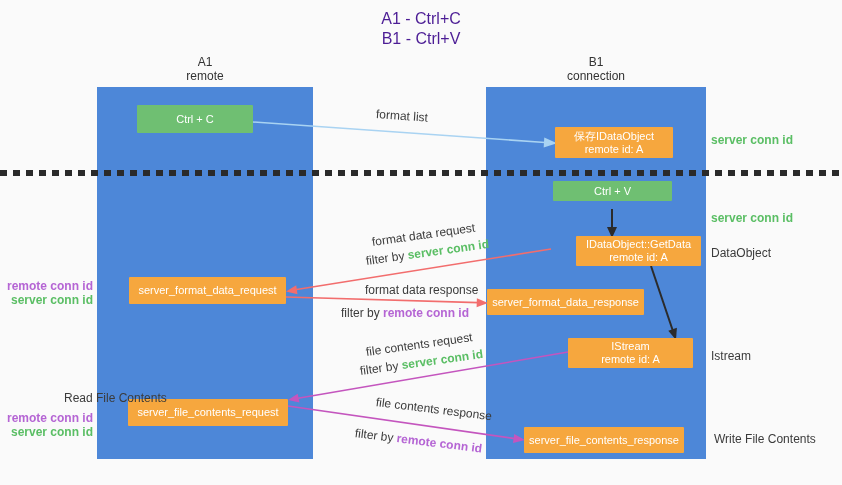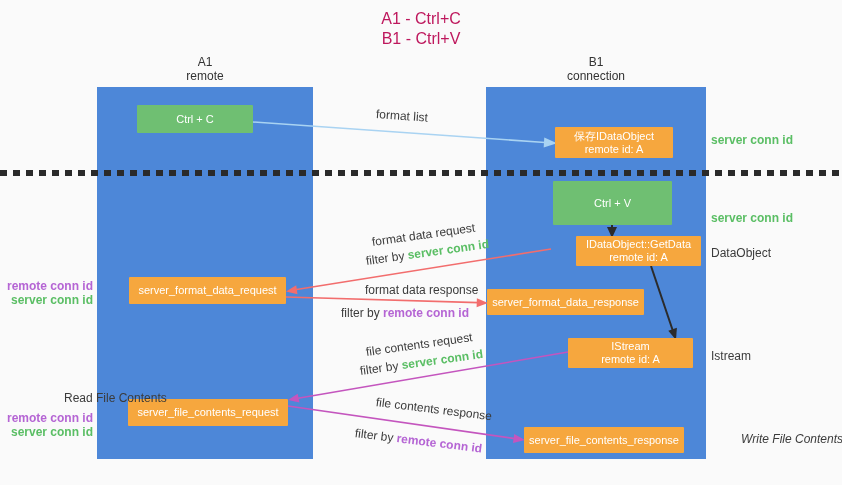--- a/index.html
+++ b/index.html
@@ -10,37 +10,37 @@
   }
   * { margin:0; padding:0; box-sizing:border-box; }
   html,body { width:842px; height:485px; }
   body {
     font-family:"Liberation Sans", sans-serif;
     background:var(--bg); color:var(--text-dark);
     position:relative; overflow:hidden;
   }
   .canvas { position:absolute; inset:0; width:842px; height:485px; }
   .title { position:absolute; left:0; top:9px; width:842px; text-align:center;
-           font-size:16px; line-height:20px; color:#be185d; }
+           font-size:16px; line-height:20px; color:#4c1d95; }
   .col-header { position:absolute; text-align:center; font-size:12px; line-height:14px; color:#333; }
   .col-header.a { left:97px; top:55px; width:216px; }
   .col-header.b { left:486px; top:55px; width:220px; }
   .column { position:absolute; top:87px; height:372px; background:var(--column-blue); }
   .column.a { left:97px;  width:216px; }
   .column.b { left:486px; width:220px; }
   .dashes { position:absolute; left:0; top:170px; width:842px; height:6px;
             background:repeating-linear-gradient(90deg,#2a2a2a 0 7px,transparent 7px 13px); }
   .node { position:absolute; display:flex; flex-direction:column; align-items:center;
           justify-content:center; color:#fff; font-size:11px; line-height:13px;
           text-align:center; border-radius:1px; }
   .node.green { background:var(--box-green); }
   .node.orange { background:var(--box-orange); }
   .n-ctrlc { left:137px; top:105px; width:116px; height:28px; }
   .n-save  { left:555px; top:127px; width:118px; height:31px; }
-  .n-ctrlv { left:553px; top:181px; width:119px; height:44px; }
+  .n-ctrlv { left:553px; top:181px; width:119px; height:20px; }
   .n-getdata { left:576px; top:236px; width:125px; height:30px; }
   .n-freq  { left:129px; top:277px; width:157px; height:27px; }
   .n-fresp { left:487px; top:289px; width:157px; height:26px; }
   .n-istream { left:568px; top:338px; width:125px; height:30px; }
   .n-fcreq { left:128px; top:399px; width:160px; height:27px; }
   .n-fcresp { left:524px; top:427px; width:160px; height:26px; }
   .lbl { position:absolute; font-size:12px; color:var(--text-dark); white-space:nowrap; }
   .lbl.rot-up { transform:rotate(-8deg); transform-origin:left center; }
   .lbl.rot-dn { transform:rotate(7deg);  transform-origin:left center; }
   .lbl.rot-fl { transform:rotate(4deg);  transform-origin:left center; }
@@ -159,21 +159,21 @@
 
   <div class="lbl rot-dn" style="left:376px; top:395px;">file contents response</div>
   <div class="lbl rot-dn" style="left:355px; top:426px;">
     <span>filter by </span><span class="k-purple">remote conn id</span>
   </div>
 
   <div class="side green" style="left:711px; top:133px;">server conn id</div>
   <div class="side green" style="left:711px; top:211px;">server conn id</div>
   <div class="side" style="left:711px; top:246px;">DataObject</div>
   <div class="side" style="left:711px; top:349px;">Istream</div>
-  <div class="side" style="left:741px; top:432px;font-style:italic;">Write File Contents</div>
+  <div class="side" style="left:714px; top:432px;">Write File Contents</div>
 
   <div class="side purple right-align" style="top:279px;">remote conn id</div>
   <div class="side green right-align" style="top:293px;">server conn id</div>
   <div class="side" style="left:16px; top:391px;margin-left:48px;">Read File Contents</div>
   <div class="side purple right-align" style="top:411px;">remote conn id</div>
   <div class="side green right-align" style="top:425px;">server conn id</div>
 
 </div>
 
 </body></html>

